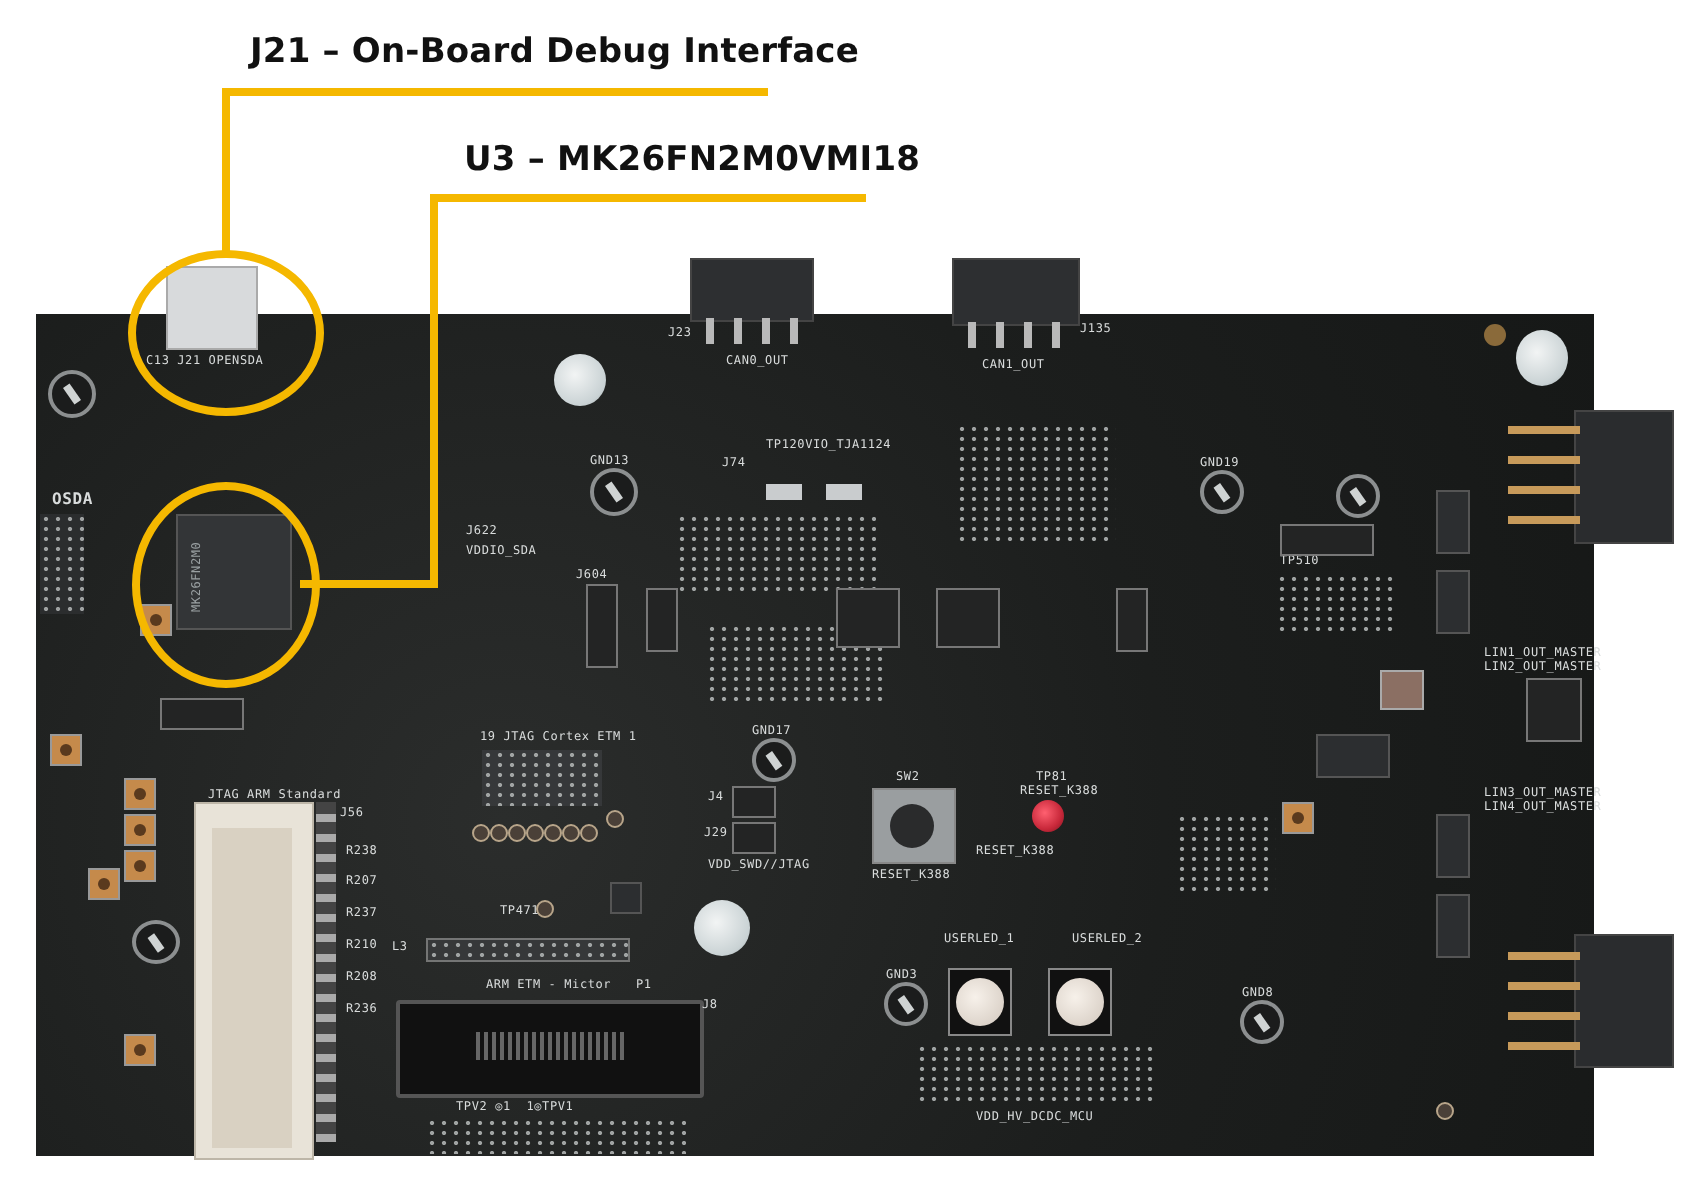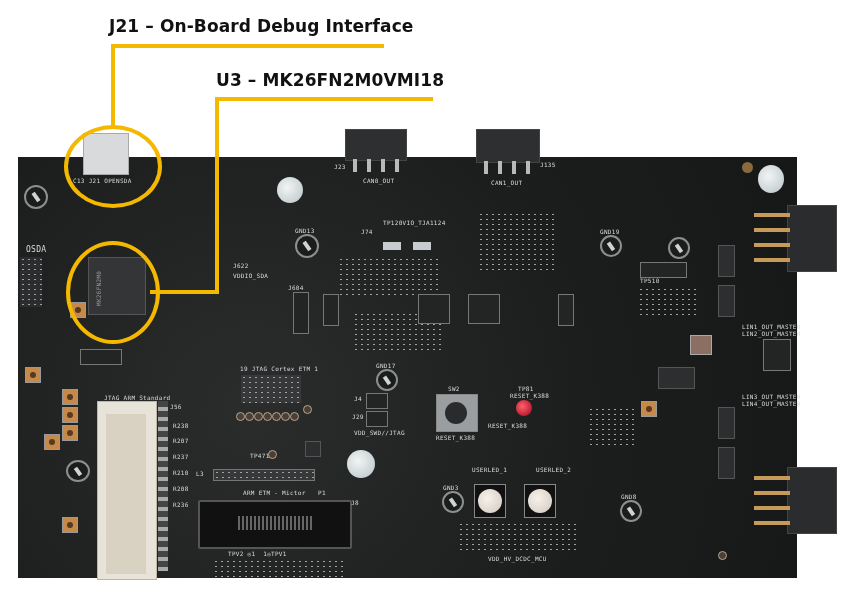--- a/index.html
+++ b/index.html
@@ -1,18 +1,18 @@
 <!DOCTYPE html>
 <html><head>
 <meta charset="utf-8">
 <style>
   html, body { margin:0; padding:0; background:#ffffff; }
   body { width:846px; height:590px; position:relative; overflow:hidden; font-family:"Liberation Sans", sans-serif; }
   .abs { position:absolute; }
-  .callout-text { position:absolute; font-family:"DejaVu Sans", sans-serif; font-weight:bold; font-size:17px; color:#111; letter-spacing:0.1px; white-space:nowrap; }
+  .callout-text { position:absolute; font-family:"DejaVu Sans", sans-serif; font-weight:bold; font-size:17px; color:#111; letter-spacing:0.1px; white-space:nowrap;margin-left:16px; }
   .yline { position:absolute; background:#f5b800; }
   .board { position:absolute; left:18px; top:157px; width:779px; height:421px; background:#1e201f;
            background-image: radial-gradient(circle at 30% 60%, #2b2d2c 0%, #1c1e1d 55%, #161817 100%); }
   .silk { position:absolute; color:#d9dcdc; font-family:"DejaVu Sans Mono", monospace; font-size:6px; white-space:nowrap; letter-spacing:0.3px; }
   .header-black { position:absolute; background:#2d2f31; border:1px solid #444; }
   .pin { position:absolute; background:#b9b9b9; width:4px; }
   .pin-gold { position:absolute; background:#c79a5a; height:4px; }
   .standoff { position:absolute; border-radius:50%; background:radial-gradient(circle at 40% 40%, #f2f4f4, #c9d2d4 70%, #9aa3a6); }
   .gnd { position:absolute; border-radius:50%; border:2px solid #8c8f90; background:#1b1c1c; }
   .gnd::after { content:""; position:absolute; left:40%; top:25%; width:20%; height:50%; background:#cfd3d3; transform:rotate(-35deg); }
@@ -56,21 +56,21 @@
   <div class="abs" style="left:724px; top:5px; width:11px; height:11px; border-radius:50%; background:#8a6a3a;"></div>
 
   <div class="smd" style="left:65px; top:-24px; width:44px; height:40px; background:#d8dadc; border:1px solid #aaa;"></div>
   <div class="silk" style="left:55px; top:20px;">C13 J21 OPENSDA</div>
 
   <div class="chip" style="left:70px; top:100px; width:56px; height:56px; background:#333537;">
     <div class="silk" style="left:6px; top:10px; transform:rotate(-90deg); transform-origin:left top; top:48px; color:#9aa0a2;">MK26FN2M0</div>
   </div>
 
   <div class="gnd" style="left:6px; top:28px; width:20px; height:20px;"></div>
-  <div class="silk" style="left:8px; top:88px; font-size:8px; font-weight:normal;">OSDA</div>
+  <div class="silk" style="left:8px; top:88px; font-size:8px; font-weight:bold;">OSDA</div>
   <div class="dotgrid" style="left:2px; top:100px; width:22px; height:50px; background-color:#2e3032;"></div>
   <div class="pad" style="left:52px; top:145px;"></div>
   <div class="pad" style="left:7px; top:210px;"></div>
   <div class="pad" style="left:44px; top:232px;"></div>
   <div class="pad" style="left:44px; top:250px;"></div>
   <div class="pad" style="left:44px; top:268px;"></div>
   <div class="pad" style="left:26px; top:277px;"></div>
   <div class="pad" style="left:44px; top:360px;"></div>
   <div class="gnd" style="left:48px; top:303px; width:20px; height:18px;"></div>
   <div class="jumper" style="left:62px; top:192px; width:40px; height:14px;"></div>

